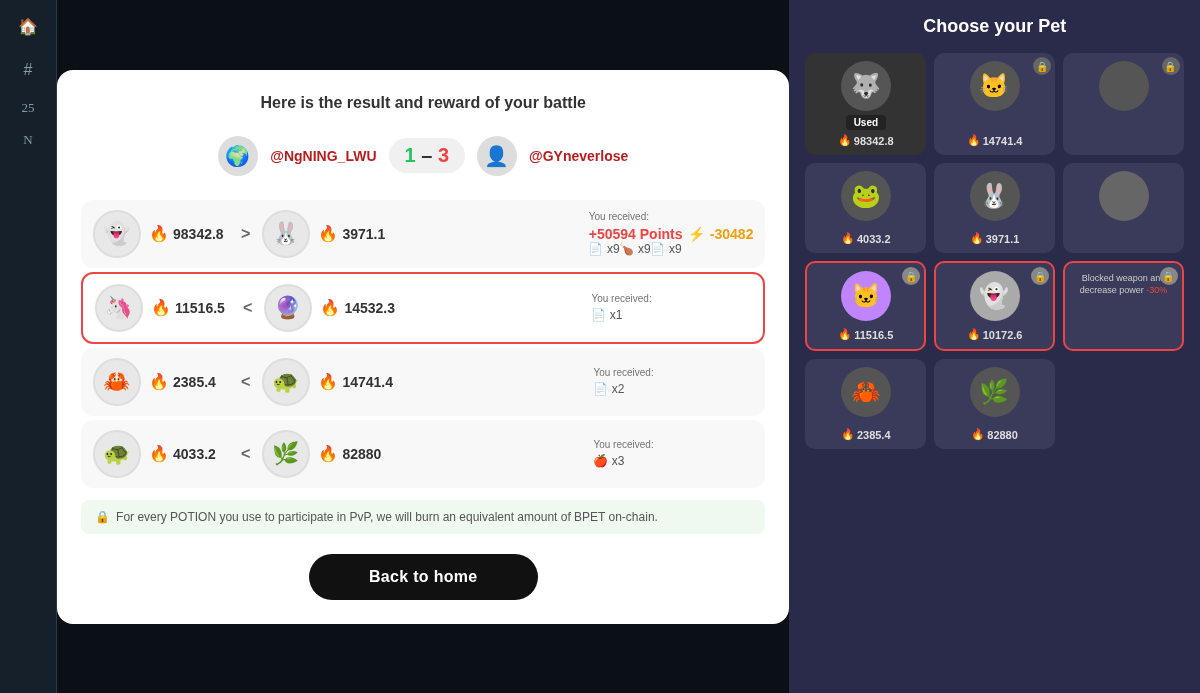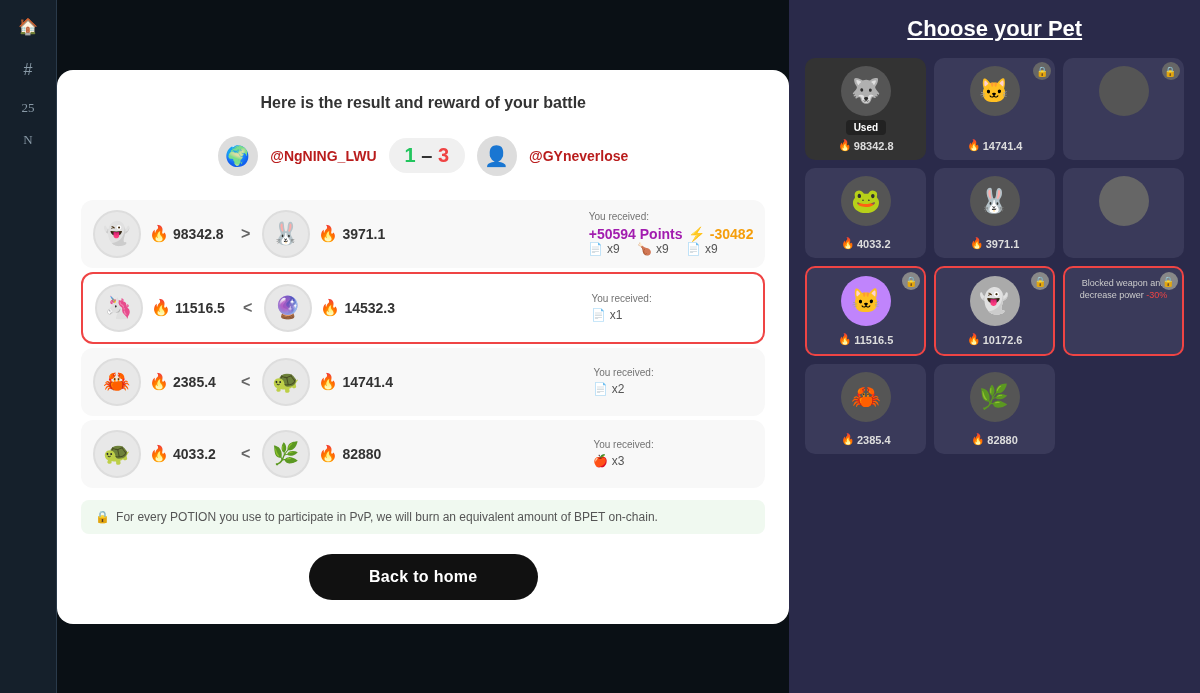--- a/index.html
+++ b/index.html
@@ -161,38 +161,38 @@
     }
 
     .reward-points {
       display: flex;
       align-items: center;
       gap: 6px;
       flex-wrap: wrap;
     }
 
     .points-green {
-      color: #a21caf;
+      color: #ef4444;
       font-weight: 700;
       font-size: 14px;
     }
 
     .points-yellow {
       display: flex;
       align-items: center;
       gap: 2px;
       color: #f59e0b;
       font-weight: 700;
       font-size: 14px;
     }
 
     .reward-items {
       display: flex;
       align-items: center;
-      gap: 18px;
+      gap: 0;
       font-size: 13px;
       color: #555;
     }
 
     .item-badge {
       display: flex;
       align-items: center;
       gap: 2px;
       font-size: 12px;
     }
@@ -274,24 +274,23 @@
       width: 430px;
       height: 693px;
       background: #2a2a4a;
       overflow-y: auto;
       padding: 16px;
     }
 
     .panel-title {
       text-align: center;
       color: #fff;
-      font-size: 22px;
+      font-size: 18px;
       font-weight: 700;
       margin-bottom: 16px;
-      text-decoration: underline;
     }
 
     .pet-grid {
       display: grid;
       grid-template-columns: repeat(3, 1fr);
       gap: 8px;
     }
 
     .pet-card {
       background: #3a3a5a;

